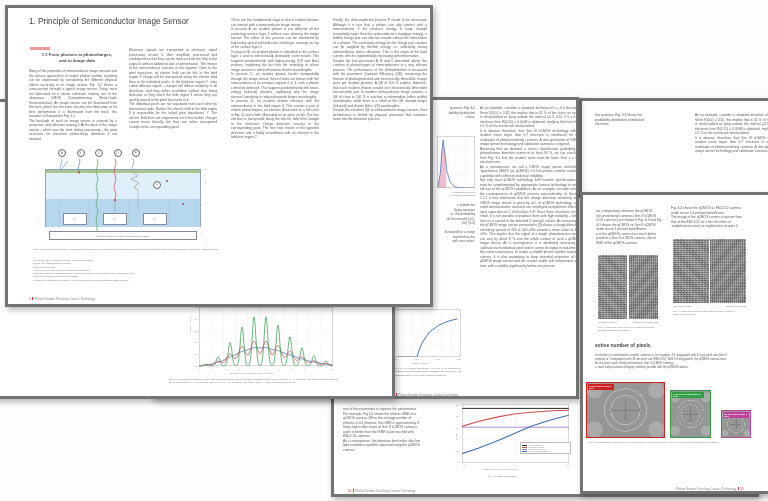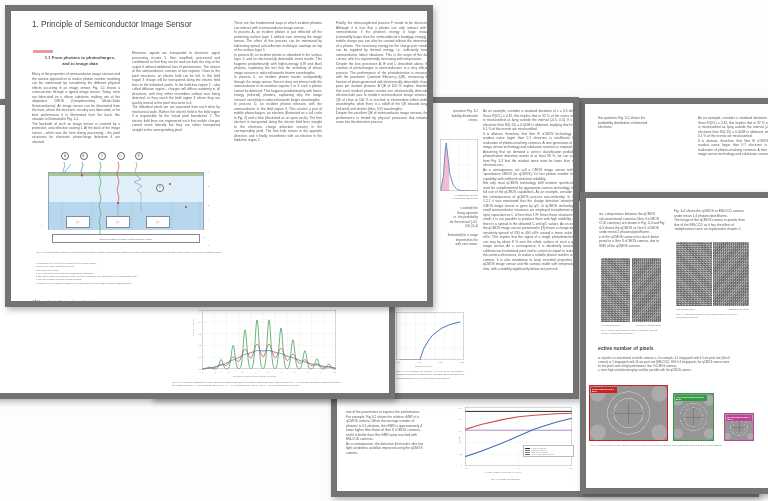--- a/index.html
+++ b/index.html
@@ -1,18 +1,18 @@
 <!DOCTYPE html>
 <html><head>
 <meta charset="utf-8">
 <style>
   html,body{margin:0;padding:0;background:#fdfdfd;}
   #stage{position:relative;width:768px;height:501px;overflow:hidden;background:#fdfdfd;
          font-family:"Liberation Sans", sans-serif;color:#555;}
-  .sheet{position:absolute;background:#fff;border:6px solid #737373;box-sizing:border-box;
+  .sheet{position:absolute;background:#fff;border:3px solid #737373;box-sizing:border-box;
          box-shadow:2px 3px 6px rgba(0,0,0,.28);overflow:hidden;}
   .world{position:absolute;width:768px;height:520px;}
   .abs{position:absolute;}
   .body-t{font-size:3.3px;line-height:4.5px;text-align:justify;color:#5a5a5a;}
   .body-t p{margin:0 0 4px 0;}
   .frag{font-size:3.2px;line-height:4.5px;text-align:right;color:#5a5a5a;white-space:pre-line;}
   .cap{font-size:2.5px;line-height:3.4px;color:#777;}
   .tick{font-size:2.2px;color:#888;}
   .tickrow{display:flex;justify-content:space-between;}
   .tickcol{display:flex;flex-direction:column;justify-content:space-between;align-items:flex-end;}

